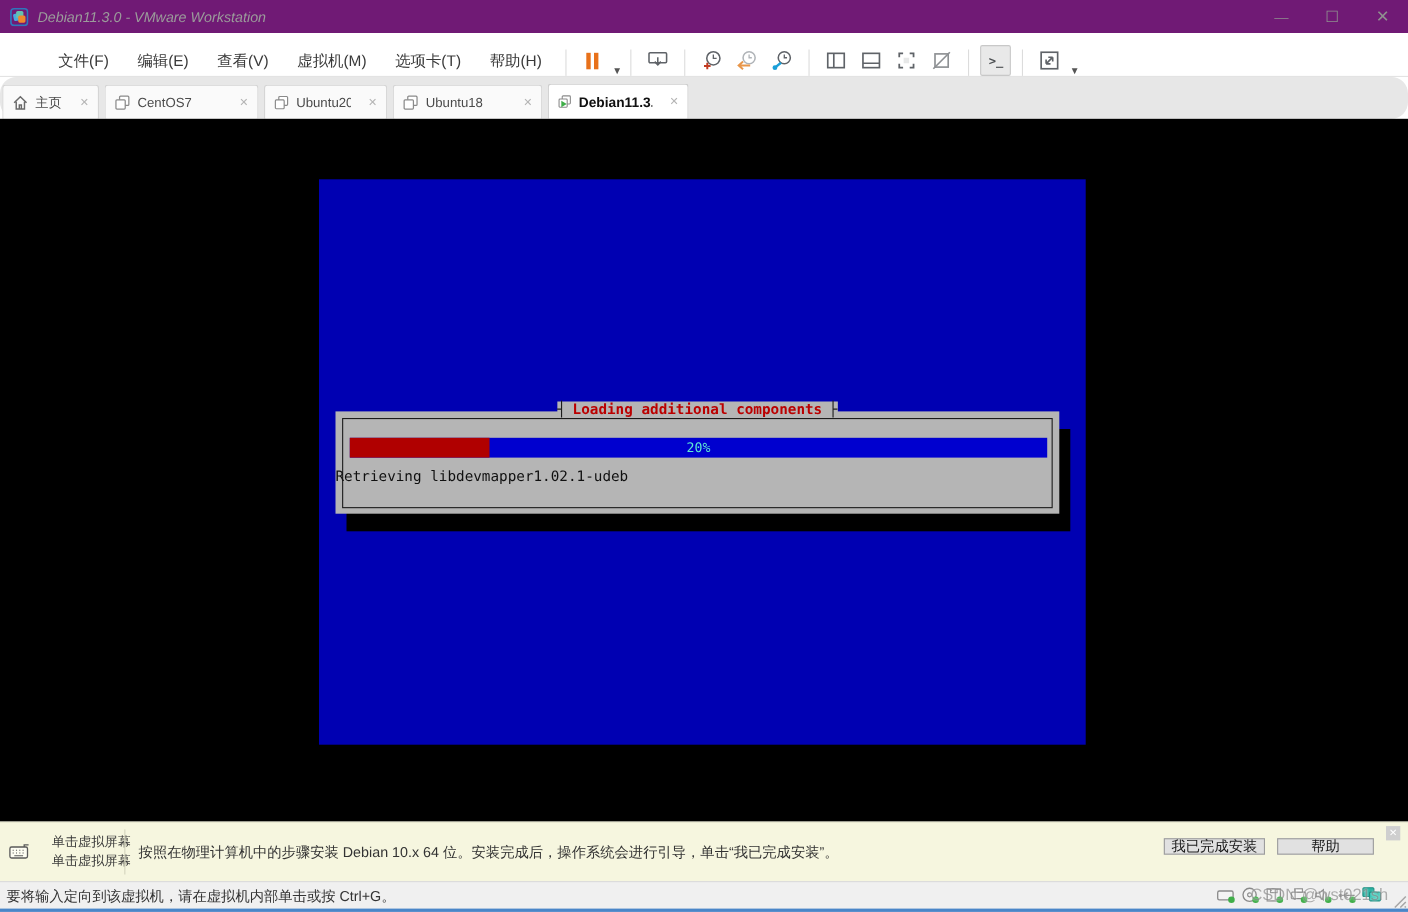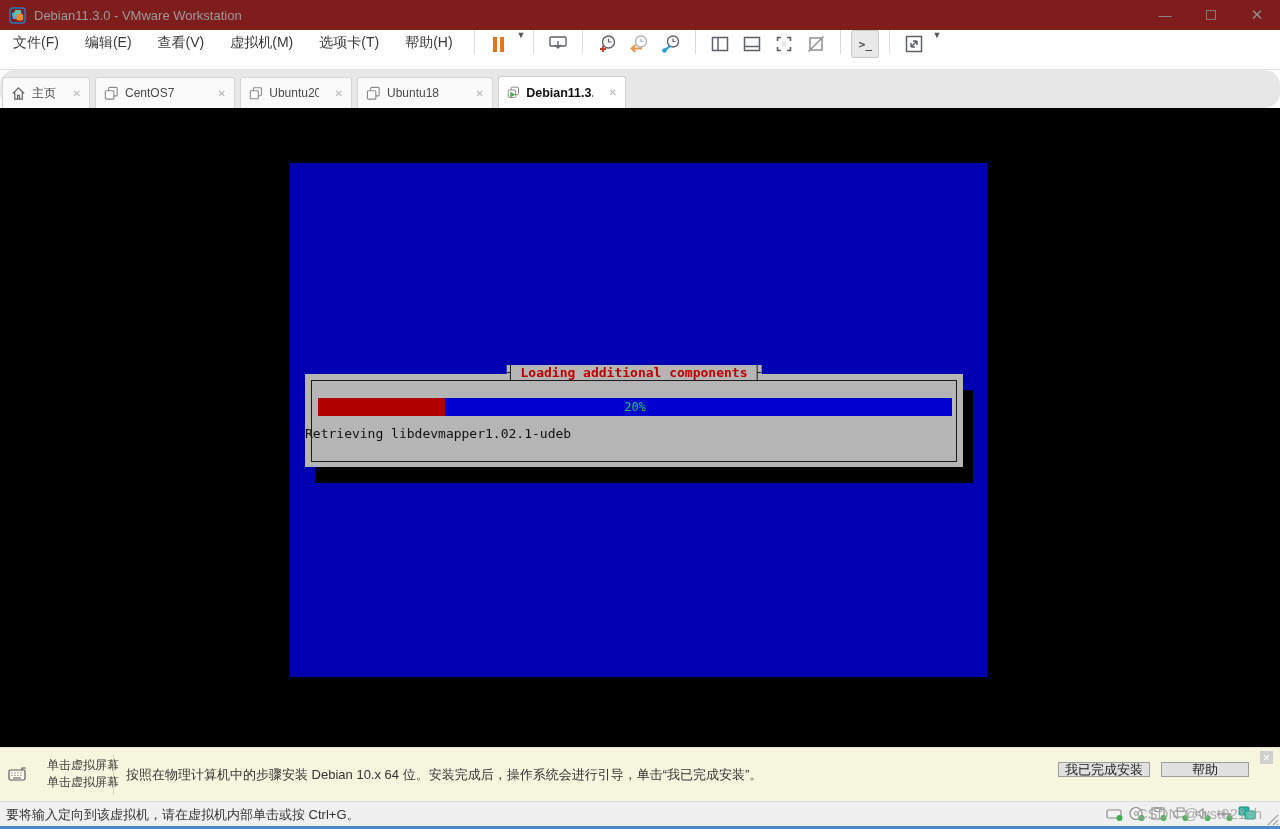--- a/index.html
+++ b/index.html
@@ -3,27 +3,27 @@
 <meta charset="utf-8">
 <style>
   * { margin:0; padding:0; box-sizing:border-box; }
   html,body { background:#555; }
   #app {
     position:relative; width:1280px; height:829px; background:#fff;
     font-family:"Liberation Sans","DejaVu Sans",sans-serif; overflow:hidden;
     -webkit-font-smoothing:antialiased;
   }
   
-  .titlebar { position:absolute; left:0; top:0; width:1280px; height:30px; background:#7f1d1d; display:flex; align-items:center; }
+  .titlebar { position:absolute; left:0; top:0; width:1280px; height:30px; background:#701a75; display:flex; align-items:center;font-style:italic; }
   .titlebar .app-logo { margin-left:9px; width:17px; height:17px; }
   .titlebar .title-text { margin-left:8px; font-size:13px; color:#9b9b9b; }
   .win-controls { position:absolute; right:0; top:0; height:30px; display:flex; }
   .win-btn { width:46px; height:30px; display:flex; align-items:center; justify-content:center; color:#8f8f8f; font-size:13px; }
   
-  .menubar { position:absolute; left:0; top:30px; width:1280px; height:40px; background:#fff; border-bottom:1px solid #e3e3e3; display:flex; align-items:flex-start; }
+  .menubar { position:absolute; left:0; top:30px; width:1280px; height:40px; background:#fff; border-bottom:1px solid #e3e3e3; display:flex; align-items:flex-end;padding-left:40px; }
   .menu-item { font-size:14px; color:#3a3a3a; padding:0 13px; height:26px; display:flex; align-items:center; cursor:default; }
   .tb-sep { width:1px; height:24px; background:#dcdcdc; margin:0 8px; }
   .tb-btn { width:28px; height:28px; display:flex; align-items:center; justify-content:center; margin:0 2px; border-radius:2px; }
   .tb-btn.selected { background:#e9e9e9; border:1px solid #c8c8c8; }
   .pause-icon { display:flex; gap:3px; }
   .pause-icon i { display:block; width:4px; height:15px; background:var(--pause-orange); }
   .caret { font-size:9px; color:#555; margin-left:2px; }
   .console-glyph { font-family:"DejaVu Sans Mono",monospace; font-size:11px; font-weight:bold; color:#4c4f52; }
   
   .tabbar { position:absolute; left:0; top:70px; width:1280px; height:38px; background:#e7e7e7; display:flex; align-items:flex-end; padding-left:2px;border-radius:15px; }
@@ -36,21 +36,21 @@
   
   .vmscreen { position:absolute; left:0; top:108px; width:1280px; height:639px; background:#000; }
   .installer { position:absolute; left:290px; top:55px; width:697px; height:514px; background:var(--installer-blue); }
   .dialog { position:absolute; left:305px; top:266px; width:658px; height:93px; background:var(--dialog-gray); box-shadow:10px 16px 0 #000; font-family:"DejaVu Sans Mono","Liberation Mono",monospace; }
   .dlg-frame { position:absolute; left:6px; right:6px; top:6px; bottom:5px; border:1px solid #1c1c1c; }
   .dlg-title-wrap { position:absolute; top:-9px; left:50%; transform:translateX(-50%); background:var(--dialog-gray); display:flex; align-items:center; white-space:nowrap; font-size:13px; }
   .dlg-tick { color:#1c1c1c; }
   .dlg-title { color:var(--title-red); font-weight:bold; padding:0 6px; }
   .pbar { position:absolute; left:13px; right:11px; top:24px; height:18px; background:var(--progress-blue); }
   .pfill { position:absolute; left:0; top:0; bottom:0; background:var(--progress-red); }
-  .plabel { position:absolute; left:0; right:0; top:2px; text-align:center; color:#22c55e; font-size:12px; font-family:"DejaVu Sans Mono",monospace; }
+  .plabel { position:absolute; left:0; right:0; top:2px; text-align:center; color:#5eead4; font-size:12px; font-family:"DejaVu Sans Mono",monospace; }
   .dlg-status { position:absolute; left:0; top:52px; font-size:13px; color:#101010; }
   .vm-caption { position:absolute; left:290px; top:584px; width:640px; text-align:center; color:var(--caption-blue); font-size:25px; font-weight:bold; letter-spacing:2px; font-family:"DejaVu Sans","Liberation Sans",sans-serif; }
   
   .hintbar { position:absolute; left:0; top:747px; width:1280px; height:54px; background:var(--hint-bg); border-top:1px solid #e6e6cf; }
   .hint-key { position:absolute; left:8px; top:9px; display:flex; align-items:center; gap:19px; }
   .hint-key-text { font-size:12px; color:#3a3a3a; line-height:17px; }
   .hint-divider { position:absolute; left:113px; top:6px; bottom:6px; width:1px; background:#d4d4bd; }
   .hint-message { position:absolute; left:126px; top:0; height:54px; display:flex; align-items:center; font-size:13px; color:#333; }
   .hint-btn { position:absolute; top:14px; height:15px; background:#e1e1e1; border:1px solid #9c9c9c; font-size:13px; color:#1a1a1a; display:flex; align-items:center; justify-content:center; font-family:inherit; }
   .btn-finish { right:130px; width:92px; }

